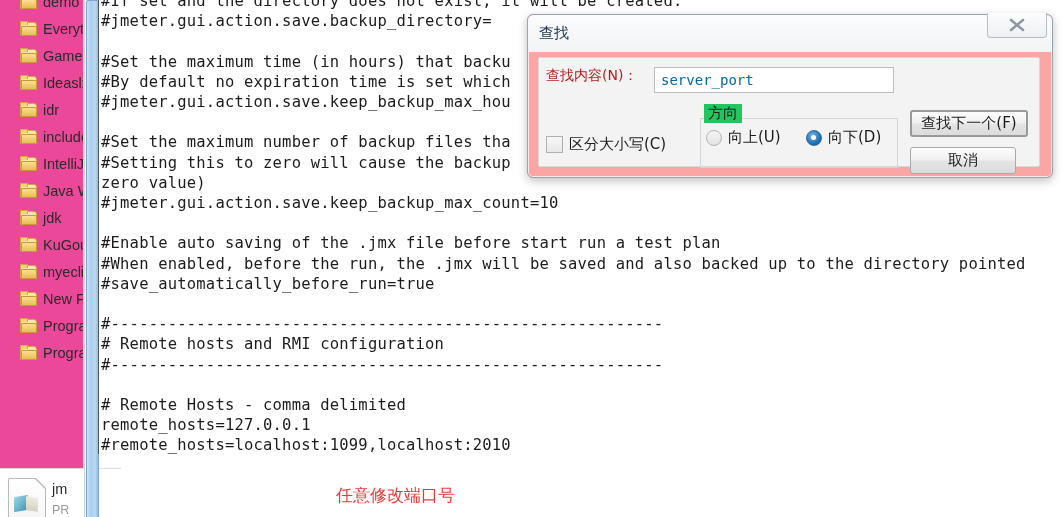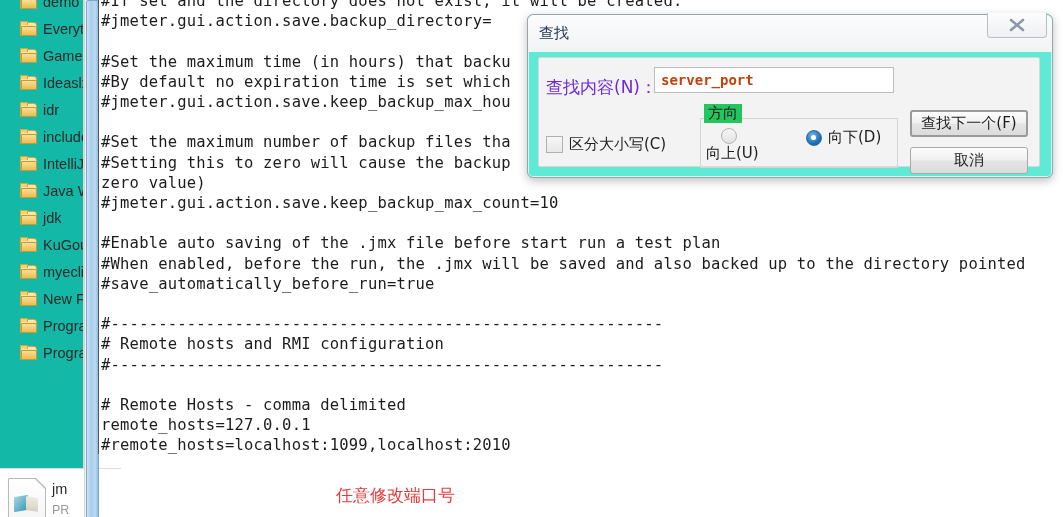--- a/index.html
+++ b/index.html
@@ -15,21 +15,21 @@
     height: 517px;
     overflow: hidden;
     background: #ffffff;
   }
 
   
   .explorer {
     position: absolute;
     left: 0; top: 0;
     width: 83px; height: 476px;
-    background: #14b8a6;
+    background: #ec4899;
     overflow: hidden;
     border-right: 1px solid #d8d8d8;
   }
   .tree-list {
     position: absolute;
     left: 0; top: -12px;
     width: 83px;
   }
   .tree-item {
     height: 27px;
@@ -209,21 +209,21 @@
   .annot-bottom {
     left: 336px; top: 484px;
     font-size: 17px;
   }
 
   
   .dialog {
     position: absolute;
     left: 527px; top: 14px;
     width: 524px; height: 162px;
-    background: #5eead4;
+    background: #fca5a5;
     border: 1px solid #9aa4ad;
     border-radius: 6px;
     box-shadow: 0 3px 10px rgba(0,0,0,.25), 0 0 0 1px rgba(255,255,255,.7) inset;
     font-family: "Liberation Sans", sans-serif;
     text-align: center;
   }
   .dlg-titlebar {
     position: absolute;
     left: 0; top: 0;
     width: 524px; height: 37px;
@@ -252,61 +252,60 @@
     position: absolute;
     left: 10px; top: 42px;
     width: 500px; height: 108px;
     border: 1px solid #d6d8da;
     background: #f3f3f3;
     border-radius: 2px;
   }
 
   .lbl-find {
     position: absolute;
-    left: 546px; top: 76px;
-    font-size: 17px;
-    color: #6d28d9;
+    left: 546px; top: 67px;
+    font-size: 14px;
+    color: #b91c1c;
     font-family: "DejaVu Sans", sans-serif;
   }
   .find-input {
     position: absolute;
     left: 654px; top: 67px;
     width: 240px; height: 26px;
     background: #ffffff;
     border: 1px solid #bdbdbd;
     box-sizing: border-box;
   }
   .find-input span {
     position: absolute;
     left: 6px; top: 4px;
     font-family: "DejaVu Sans Mono","Liberation Mono",monospace;
     font-size: 14px;
-    color: #c2410c;
-    font-weight: bold;
+    color: #0369a1;
   }
 
   .groupbox {
     position: absolute;
     left: 700px; top: 118px;
     width: 196px; height: 48px;
     border: 1px solid #d2d4d6;
     background: transparent;
   }
   .group-legend {
     position: absolute;
     left: 704px; top: 104px;
     background: #22c55e;
     padding: 0 4px;
     font-size: 15px;
     color: #1d1d1d;
     font-family: "DejaVu Sans", sans-serif;
   }
 
   .radio-row { position: absolute; display: flex; align-items: center; }
-  .radio-up   { left: 706px; top: 128px; flex-direction: column; }
+  .radio-up   { left: 706px; top: 128px; }
   .radio-down { left: 806px; top: 128px; }
   .radio-mark {
     width: 14px; height: 14px;
     border-radius: 50%;
     background: linear-gradient(to bottom,#f6f6f6,#e2e2e2);
     border: 1px solid #b4b4b4;
     margin-right: 6px;
     position: relative;
     flex: 0 0 auto;
   }
@@ -354,21 +353,21 @@
     box-sizing: border-box;
     margin-top: 44px;
   }
   .btn-findnext {
     left: 910px; top: 66px;
     width: 118px; height: 27px;
     border: 2px solid #9a9a9a;
   }
   .btn-cancel {
     left: 910px; top: 103px;
-    width: 118px; height: 27px;
+    width: 106px; height: 27px;
   }
 </style>
 </head>
 <body>
 
 <div id="root">
 
   <div class="explorer">
     <div class="tree-list" id="tree-list">
         <div class="tree-item">

